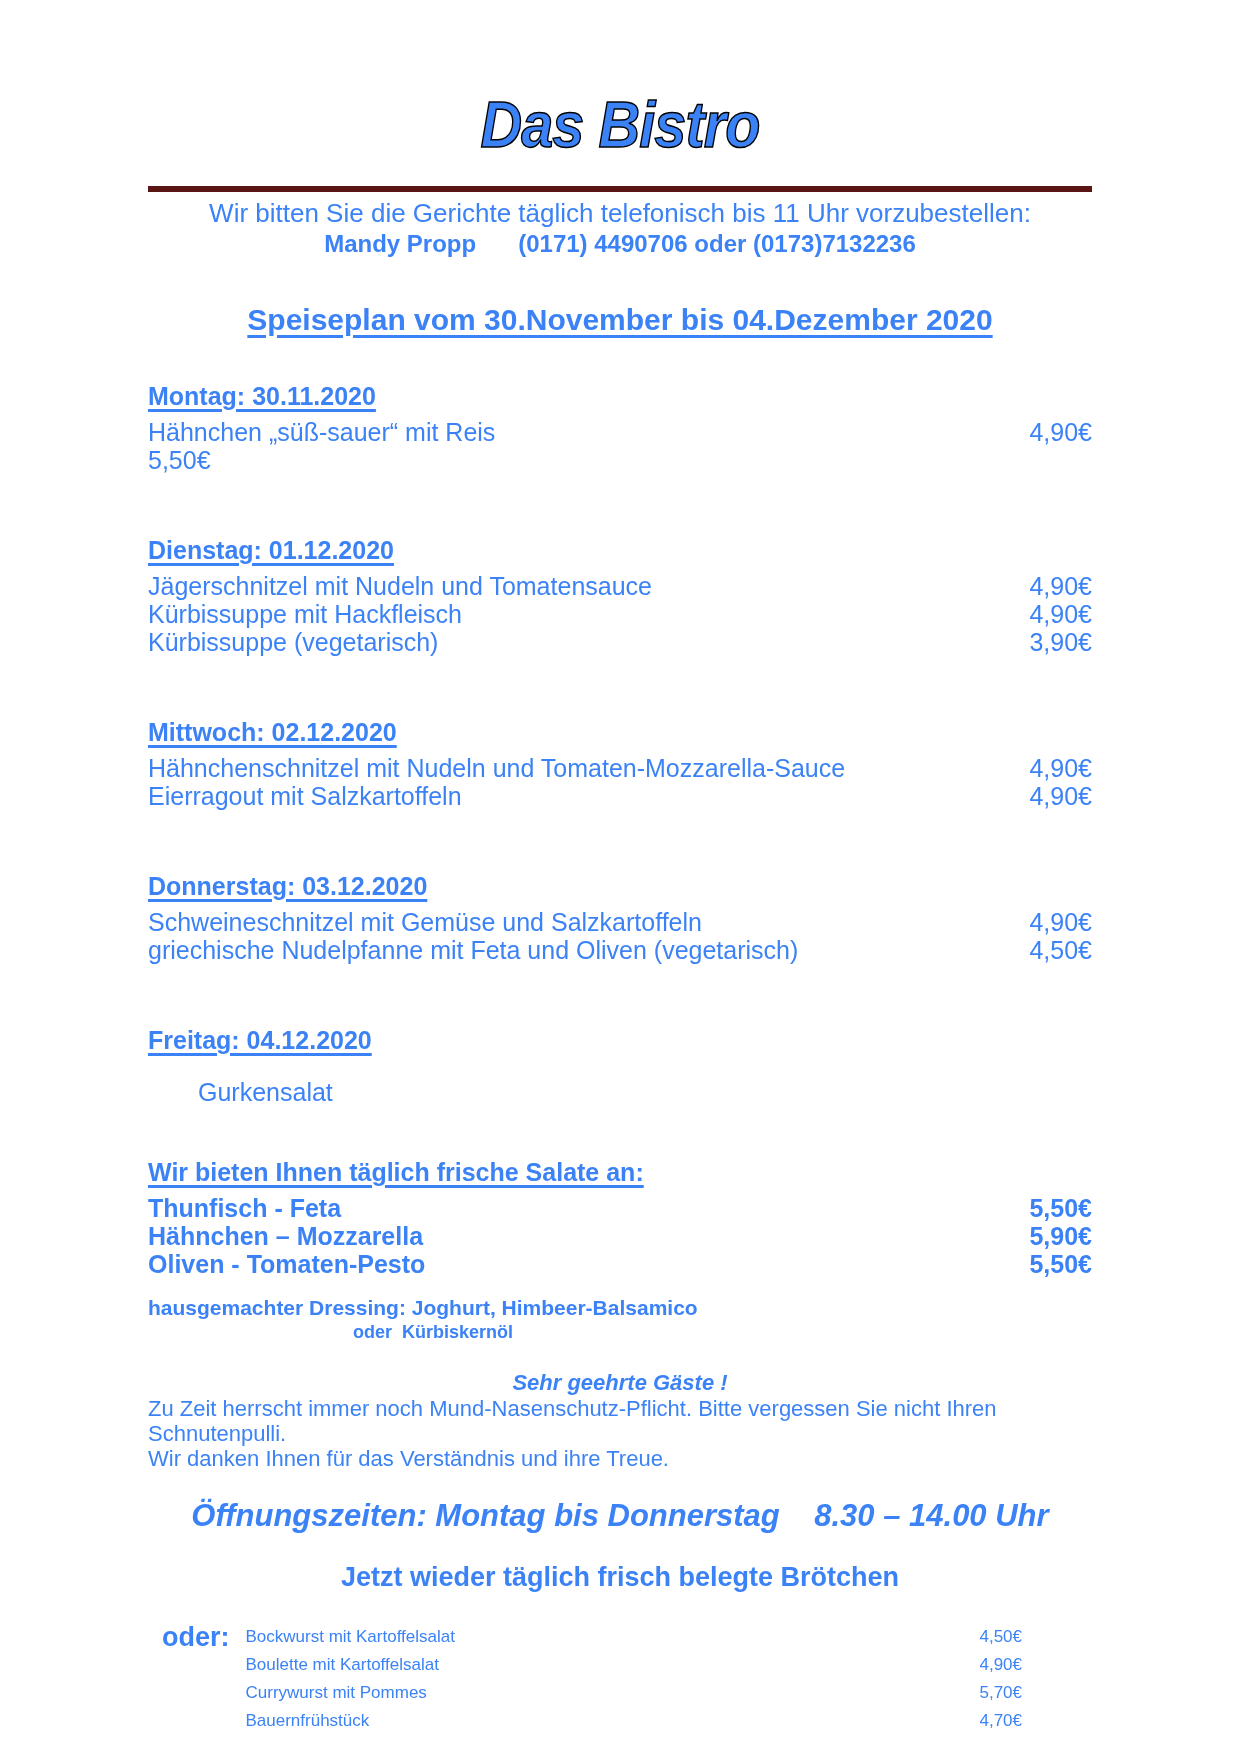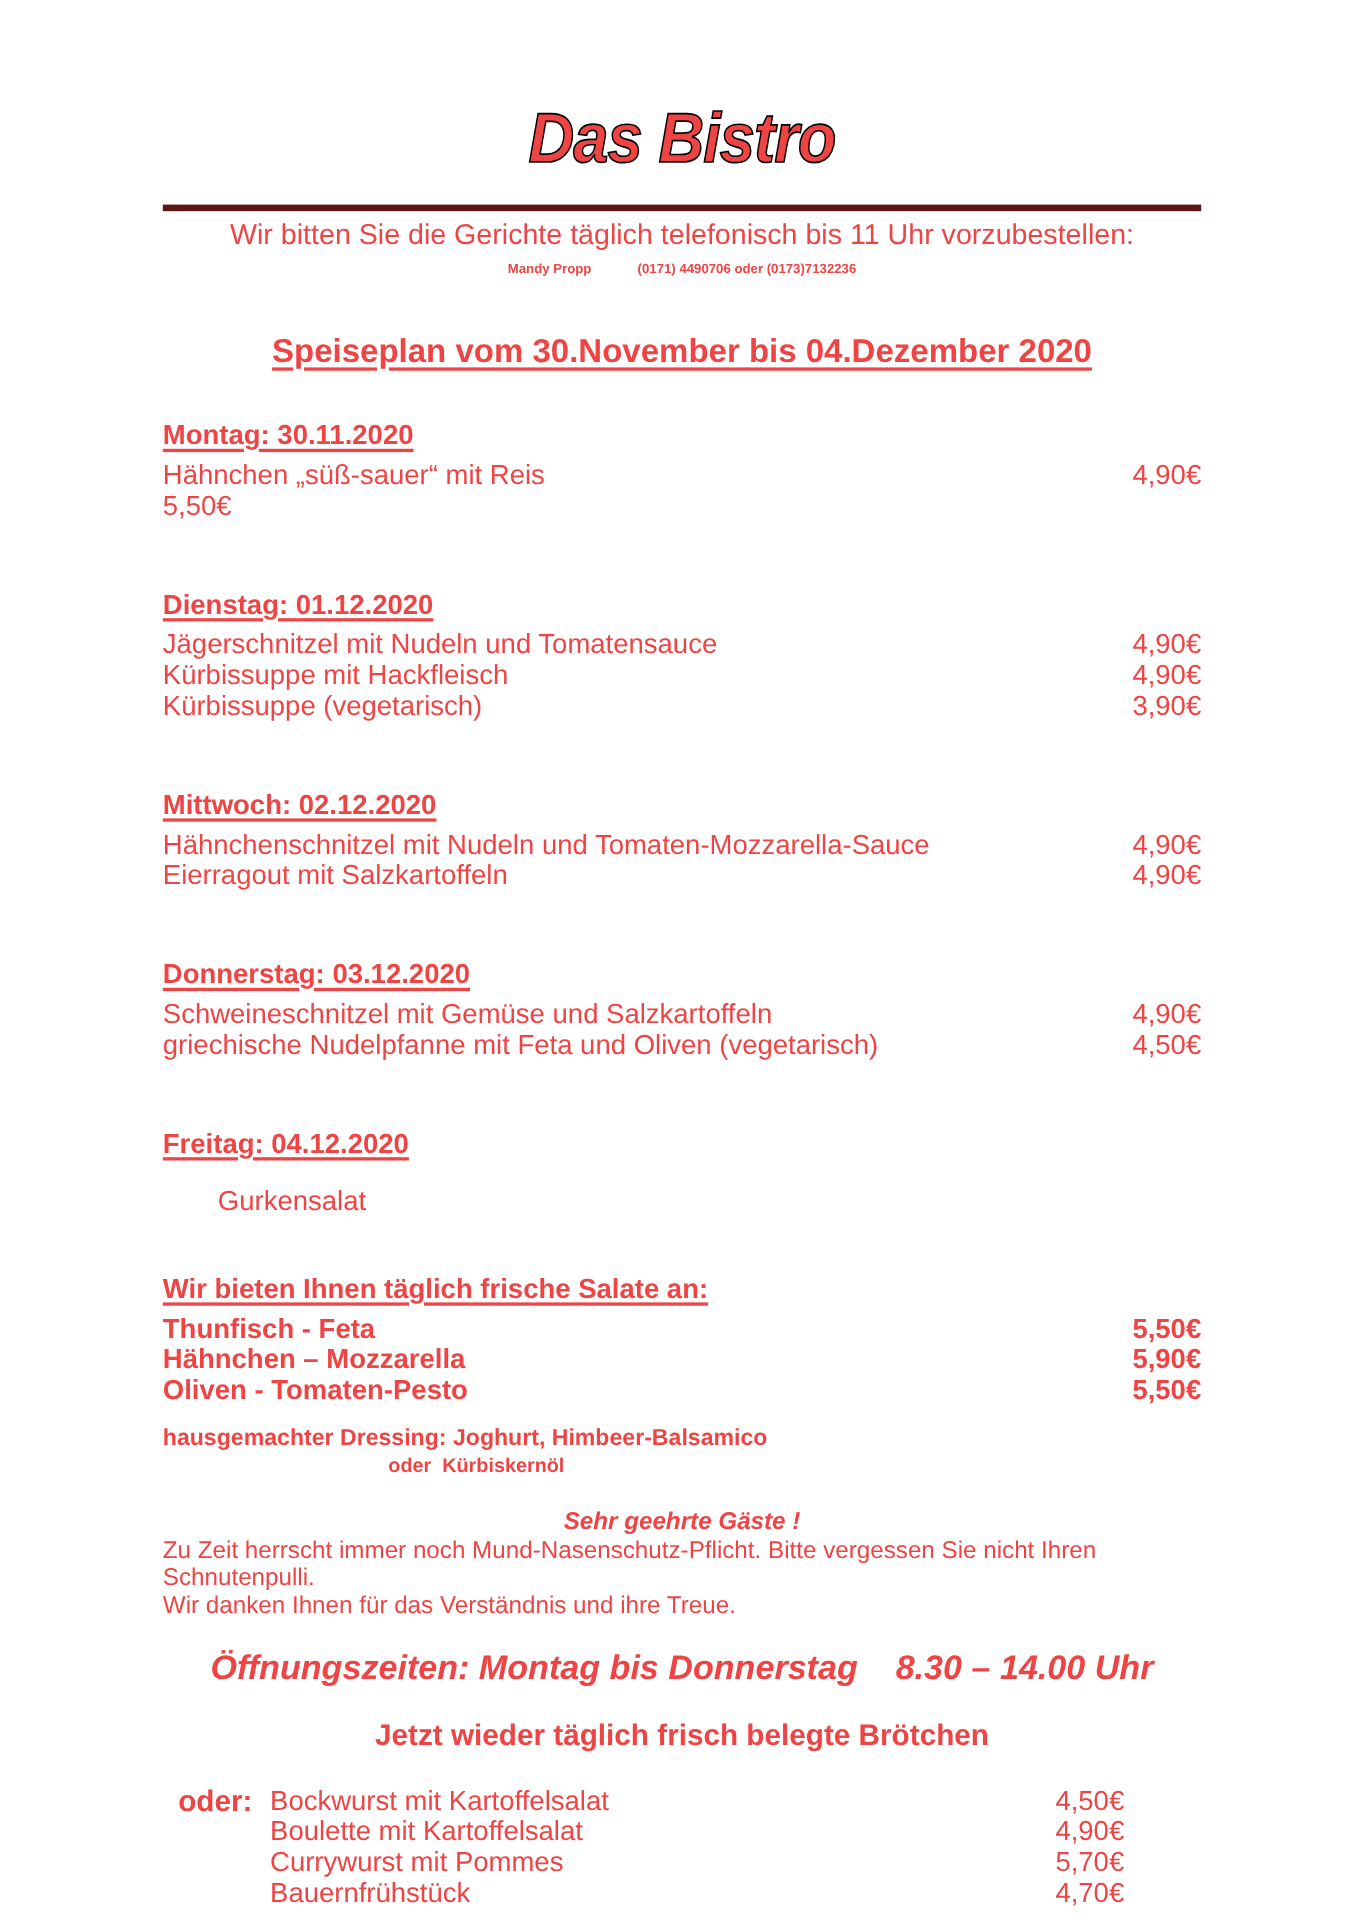--- a/index.html
+++ b/index.html
@@ -1,30 +1,30 @@
 <!DOCTYPE html>
 <html lang="de"><head>
 <meta charset="utf-8">
 <style>
   html,body { margin:0; padding:0; background:#888; }
   .page {
-    width:1240px; height:1753px; background:#ffffff; color:#ef4444;
+    width:1240px; height:1753px; background:#ffffff; color:#3b82f6;
     font-family:"Liberation Sans", sans-serif;
     box-sizing:border-box; padding:90px 148px 0 148px;
     overflow:hidden; margin:0 auto; position:relative;
   }
   
   .title {
     margin:0; text-align:center; font-size:64px; line-height:70px;
     font-weight:bold; font-style:italic; letter-spacing:-1px;
   }
   .title .squeeze { display:inline-block; transform:scaleX(0.9); -webkit-text-stroke:1.5px #000; }
   .rule { height:6px; background:#5a1515; margin-top:26px; }
   .preorder { margin-top:6px; text-align:center; font-size:26px; line-height:30px; }
-  .contact { margin-top:4px; text-align:center; font-size:12px; line-height:24px; font-weight:bold; }
+  .contact { margin-top:4px; text-align:center; font-size:24px; line-height:24px; font-weight:bold; }
   .contact .name { margin-right:42px; }
   
   .plan-title {
     margin:46px 0 0 0; text-align:center; font-size:30px; line-height:36px; font-weight:bold;
     text-decoration:underline; text-decoration-thickness:3px; text-underline-offset:5px;
   }
   
   .day { margin-top:62px; }
   .day.first { margin-top:44px; }
   .day-label {
@@ -47,21 +47,21 @@
   
   .notice-heading { margin-top:26px; text-align:center; font-size:22px; line-height:26px; font-weight:bold; font-style:italic; }
   .notice-line { font-size:22px; line-height:25px; }
   
   .hours { margin-top:26px; text-align:center; font-size:31px; line-height:38px; font-weight:bold; font-style:italic; }
   .broetchen { margin-top:26px; text-align:center; font-size:27px; line-height:32px; font-weight:bold; }
   
   .extras { margin-top:30px; display:flex; padding-right:70px; }
   .extras-label { font-size:27px; line-height:28px; font-weight:bold; margin-left:14px; white-space:nowrap; }
   .extras-rows { flex:1; margin-left:16px; }
-  .extras-rows .row { font-size:25px; line-height:28px; }
+  .extras-rows .row { font-size:17px; line-height:28px; }
 </style>
 </head>
 <body>
 
 <div class="page">
 
   <h1 class="title"><span class="squeeze">Das Bistro</span></h1>
   <div class="rule"></div>
   <div class="preorder">Wir bitten Sie die Gerichte täglich telefonisch bis 11 Uhr vorzubestellen:</div>
   <div class="contact">

